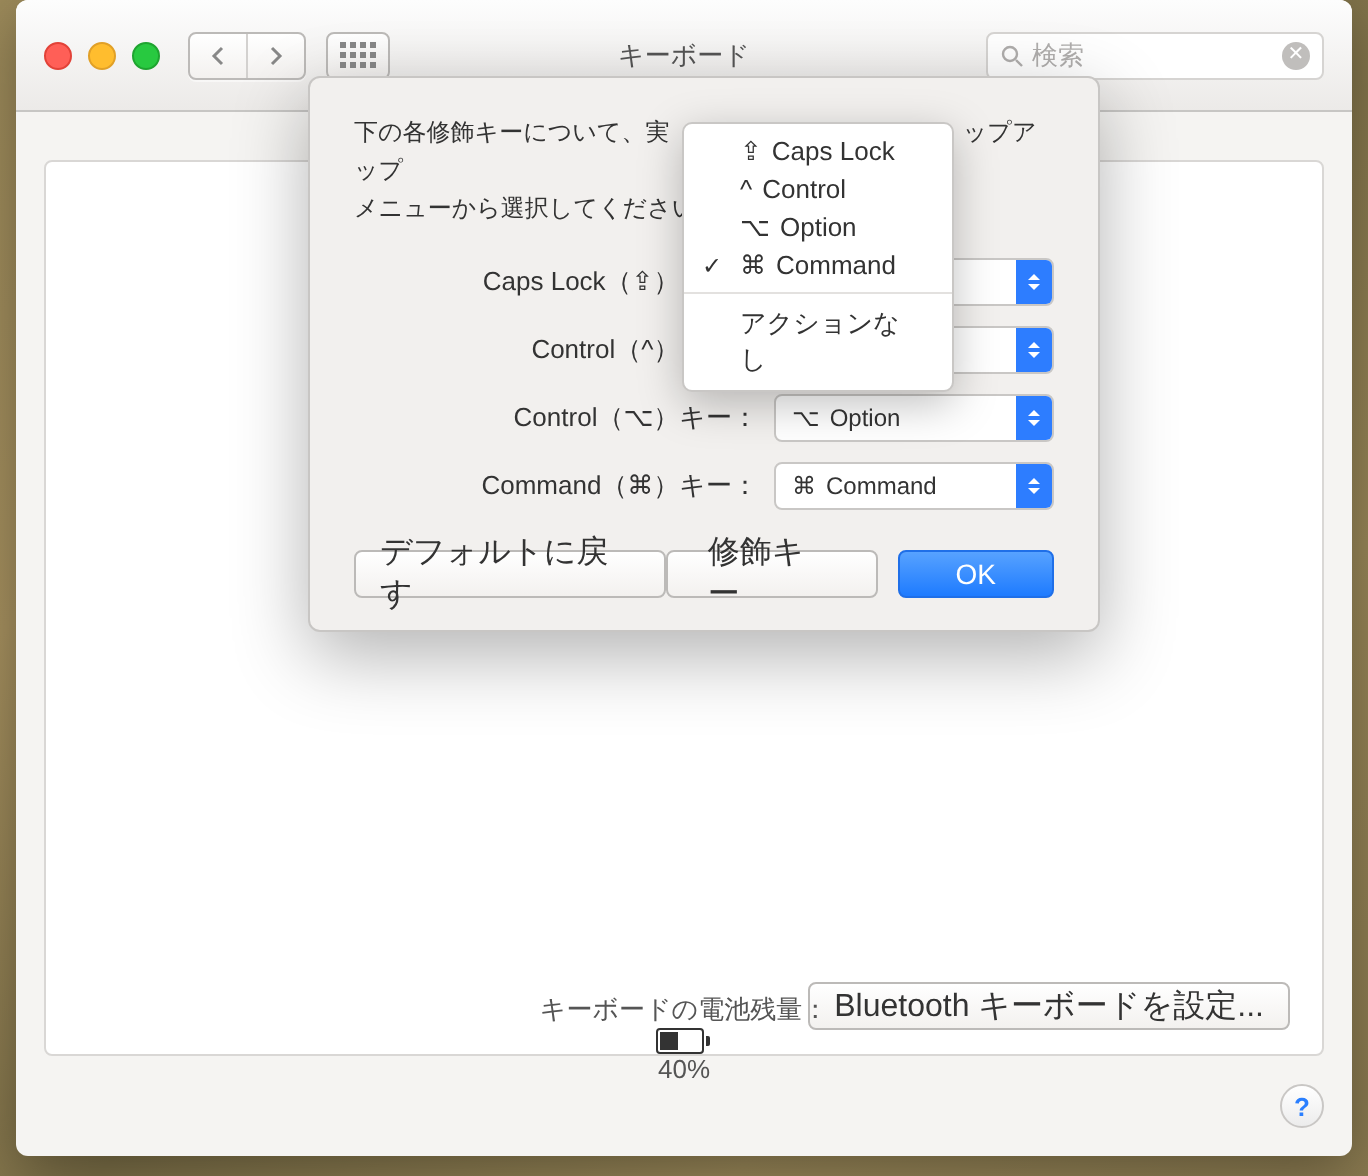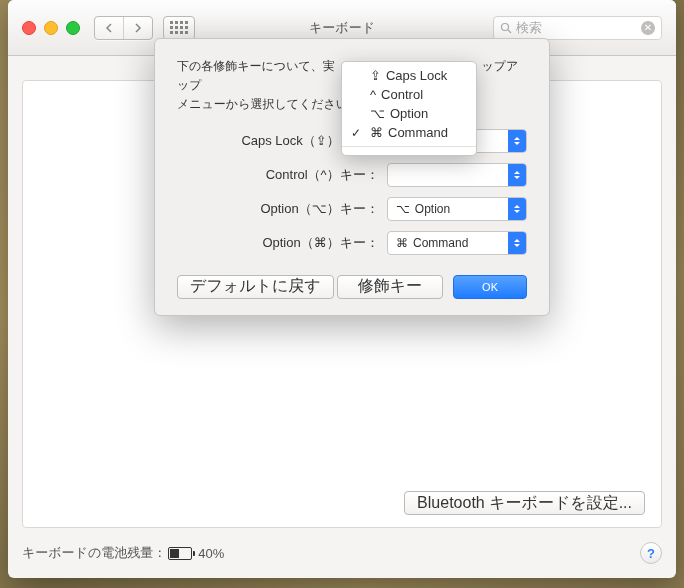--- a/index.html
+++ b/index.html
@@ -17,39 +17,39 @@
   .segcontrol .seg:last-child{border-right:0;}
   .grid4{display:grid;grid-template-columns:repeat(4,3px);grid-template-rows:repeat(3,3px);gap:2px;}
   .grid4 span{background:#888;width:3px;height:3px;}
   .wintitle{position:absolute;left:0;right:0;text-align:center;font-size:13px;color:#555;pointer-events:none;}
   .searchwrap{margin-left:auto;}
   .search{position:relative;width:155px;height:22px;border:1px solid #d6d4d2;border-radius:4px;background:#fff;display:flex;align-items:center;padding:0 6px;color:#b0aead;}
   .search svg{margin-right:4px;flex:none;}
   .search .clear{margin-left:auto;width:14px;height:14px;border-radius:50%;background:#c0bebc;color:#fff;font-size:10px;line-height:14px;text-align:center;}
   
   .body{position:absolute;left:14px;right:14px;top:80px;bottom:50px;background:#fff;border:1px solid #d9d7d5;border-radius:4px;}
-  .footerstrip{position:absolute;left:14px;right:14px;bottom:14px;display:flex;align-items:center;color:#555;}
+  .footerstrip{position:absolute;left:14px;right:14px;bottom:14px;display:flex;align-items:center;color:#555;flex-direction:column;}
   .batt{display:inline-block;width:22px;height:11px;border:1px solid #333;border-radius:2px;position:relative;margin:0 6px 0 2px;vertical-align:middle;}
   .batt:after{content:"";position:absolute;right:-4px;top:3px;width:2px;height:5px;background:#333;border-radius:0 1px 1px 0;}
   .batt .fill{position:absolute;left:1px;top:1px;bottom:1px;width:40%;background:#333;}
   .helpbtn{width:20px;height:20px;border-radius:50%;background:linear-gradient(#fff,#ececec);border:1px solid #c9c7c5;color:#2a7fff;font-weight:bold;display:flex;align-items:center;justify-content:center;margin-left:auto;font-size:13px;}
   .btmbuttons{position:absolute;right:16px;bottom:12px;display:flex;gap:12px;padding-left:10px;}
   .aquabtn{height:22px;padding:0 12px;background:linear-gradient(#fff,#f3f1ef);border:1px solid #bcbab8;border-radius:4px;font-size:16px;color:#333;display:flex;align-items:center;box-shadow:0 1px 0 rgba(255,255,255,.6) inset;}
   
   .sheet{position:absolute;left:146px;top:38px;width:396px;background:#f2f0ee;border:1px solid #c8c6c4;border-radius:6px;box-shadow:0 12px 38px rgba(0,0,0,.30);padding:18px 22px 16px;box-sizing:border-box;}
   .sheet .intro{font-size:12px;line-height:1.6;color:#333;margin-bottom:14px;}
   .row{display:flex;align-items:center;margin-bottom:10px;}
   .row .lbl{flex:1;text-align:right;padding-right:8px;font-size:13px;color:#333;}
   .row .popup{width:130px;height:22px;border:1px solid #c9c7c5;border-radius:4px;background:#fff;display:flex;align-items:center;padding:0 0 0 8px;font-size:12px;color:#333;position:relative;}
   .row .popup .end{width:18px;align-self:stretch;background:#2d7dff;border-radius:0 3px 3px 0;display:flex;flex-direction:column;align-items:center;justify-content:center;color:#fff;margin-left:auto;}
   .row .popup .end:before{content:"";border:3px solid transparent;border-bottom-color:#fff;margin-bottom:1px;}
   .row .popup .end:after{content:"";border:3px solid transparent;border-top-color:#fff;margin-top:1px;}
   .sheetbtns{display:flex;margin-top:20px;align-items:center;}
   .sheetbtns .spacer{flex:1;}
-  .primarybtn{height:22px;padding:0 28px;border-radius:4px;border:1px solid #1f6fe8;background:linear-gradient(#57a2ff,#1e7bff);color:#fff;font-size:11px;display:flex;align-items:center;}
+  .primarybtn{height:22px;padding:0 28px;border-radius:4px;border:1px solid #1f6fe8;background:linear-gradient(#57a2ff,#1e7bff);color:#fff;font-size:14px;display:flex;align-items:center;}
   
   .menu{position:absolute;width:134px;background:#fff;border:1px solid #c9c7c5;border-radius:5px;box-shadow:0 6px 22px rgba(0,0,0,.25);padding:4px 0;z-index:40;}
   .menu .mi{padding:2px 14px 2px 28px;font-size:13px;color:#333;position:relative;display:flex;align-items:center;}
   .menu .mi .chk{position:absolute;left:9px;font-size:12px;}
   .menu .sep{height:1px;background:#e3e1df;margin:4px 0;}
   .sym{font-family:"Lucida Grande","Apple Symbols",sans-serif;margin-right:5px;}
 </style>
 </head>
 <body>
 
@@ -138,29 +138,29 @@
         </div>
     </div>
     <div class="row">
       <div class="lbl">Control（^）キー：</div>
       <div class="popup">
           <span></span>
           <span class="end"></span>
         </div>
     </div>
     <div class="row">
-      <div class="lbl">Option（⌥）キー：</div>
+      <div class="lbl">Control（⌥）キー：</div>
       <div class="popup">
         <span class="sym">⌥</span>
           <span>Option</span>
         <span class="end"></span>
       </div>
     </div>
     <div class="row">
-      <div class="lbl">Option（⌘）キー：</div>
+      <div class="lbl">Command（⌘）キー：</div>
       <div class="popup">
         <span class="sym">⌘</span>
           <span>Command</span>
         <span class="end"></span>
       </div>
     </div>
 
     <div class="sheetbtns">
       <div class="aquabtn">デフォルトに戻す</div>
       <div class="spacer"></div>
@@ -182,15 +182,18 @@
     <div class="mi">
       <span class="sym">⌥</span>
         <span>Option</span>
     </div>
     <div class="mi">
       <span class="chk">✓</span>
       <span class="sym">⌘</span>
         <span>Command</span>
     </div>
     <div class="sep"></div>
+    <div class="mi">
+      <span>アクションなし</span>
+    </div>
   </div>
 
 </div>
 
 </body></html>

